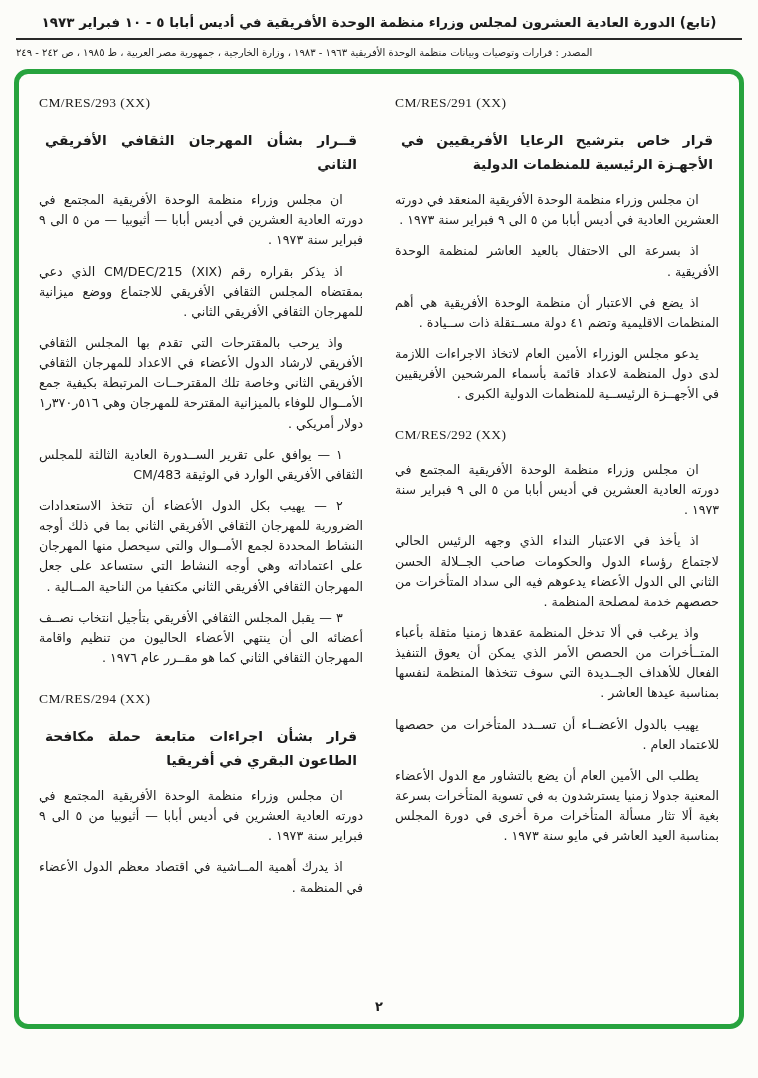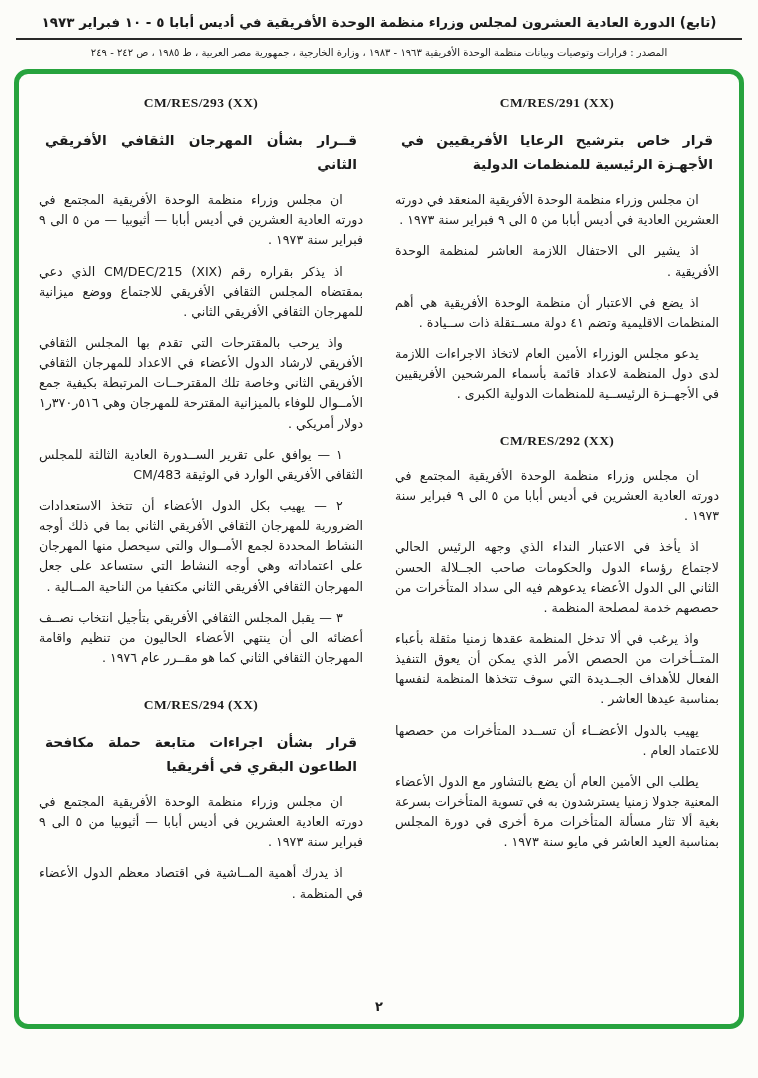--- a/index.html
+++ b/index.html
@@ -19,21 +19,21 @@
     font-weight: bold;
     text-align: center;
     line-height: 1.5;
   }
   .header-rule {
     border-bottom: 2px solid #2a2a2a;
     margin: 6px 0 5px 0;
   }
   .header-source {
     font-size: 10px;
-    text-align: center;
+    text-align: left;
     color: #222;
     line-height: 1.5;
   }
   .content-box {
     margin: 9px 14px 0 14px;
     height: 960px;
     border: 5px solid #27a33e;
     border-radius: 14px;
     padding: 18px 20px 8px 20px;
     display: flex;
@@ -47,26 +47,26 @@
     gap: 32px;
     overflow: hidden;
   }
   .col {
     flex: 1;
     direction: rtl;
     text-align: justify;
     font-size: 12.6px;
     line-height: 1.6;
   }
-  .section + .section { margin-top: 26px; }
+  .section + .section { margin-top: 20px; }
   .ref {
     direction: ltr;
-    text-align: center;
+    text-align: left;
     font-family: "Liberation Serif", serif;
-    font-weight: bold;
+    font-weight: normal;
     font-size: 13.5px;
     letter-spacing: 0.4px;
     margin-bottom: 14px;
     white-space: nowrap;
   }
   .sec-title {
     font-size: 13.8px;
     font-weight: bold;
     margin: 4px 6px 14px 6px;
     line-height: 1.75;
@@ -96,21 +96,21 @@
 
   <div class="content-box">
     <div class="columns">
 
       <div class="col">
 
         <div class="section">
           <div class="ref">CM/RES/291  (XX)</div>
           <h2 class="sec-title">قرار خاص بترشيح الرعايا الأفريقيين في الأجهـزة الرئيسية للمنظمات الدولية</h2>
           <p class="para">ان مجلس وزراء منظمة الوحدة الأفريقية المنعقد في دورته العشرين العادية في أديس أبابا من ٥ الى ٩ فبراير سنة ١٩٧٣ .</p>
-          <p class="para">اذ يشير الى الاحتفال اللازمة العاشر لمنظمة الوحدة الأفريقية .</p>
+          <p class="para">اذ بسرعة الى الاحتفال بالعيد العاشر لمنظمة الوحدة الأفريقية .</p>
           <p class="para">اذ يضع في الاعتبار أن منظمة الوحدة الأفريقية هي أهم المنظمات الاقليمية وتضم ٤١ دولة مســتقلة ذات ســيادة .</p>
           <p class="para">يدعو مجلس الوزراء الأمين العام لاتخاذ الاجراءات اللازمة لدى دول المنظمة لاعداد قائمة بأسماء المرشحين الأفريقيين في الأجهــزة الرئيســية للمنظمات الدولية الكبرى .</p>
         </div>
 
         <div class="section">
           <div class="ref">CM/RES/292  (XX)</div>
           <p class="para">ان مجلس وزراء منظمة الوحدة الأفريقية المجتمع في دورته العادية العشرين في أديس أبابا من ٥ الى ٩ فبراير سنة ١٩٧٣ .</p>
           <p class="para">اذ يأخذ في الاعتبار النداء الذي وجهه الرئيس الحالي لاجتماع رؤساء الدول والحكومات صاحب الجــلالة الحسن الثاني الى الدول الأعضاء يدعوهم فيه الى سداد المتأخرات من حصصهم خدمة لمصلحة المنظمة .</p>
           <p class="para">واذ يرغب في ألا تدخل المنظمة عقدها زمنيا مثقلة بأعباء المتــأخرات من الحصص الأمر الذي يمكن أن يعوق التنفيذ الفعال للأهداف الجــديدة التي سوف تتخذها المنظمة لنفسها بمناسبة عيدها العاشر .</p>
           <p class="para">يهيب بالدول الأعضــاء أن تســدد المتأخرات من حصصها للاعتماد العام .</p>

